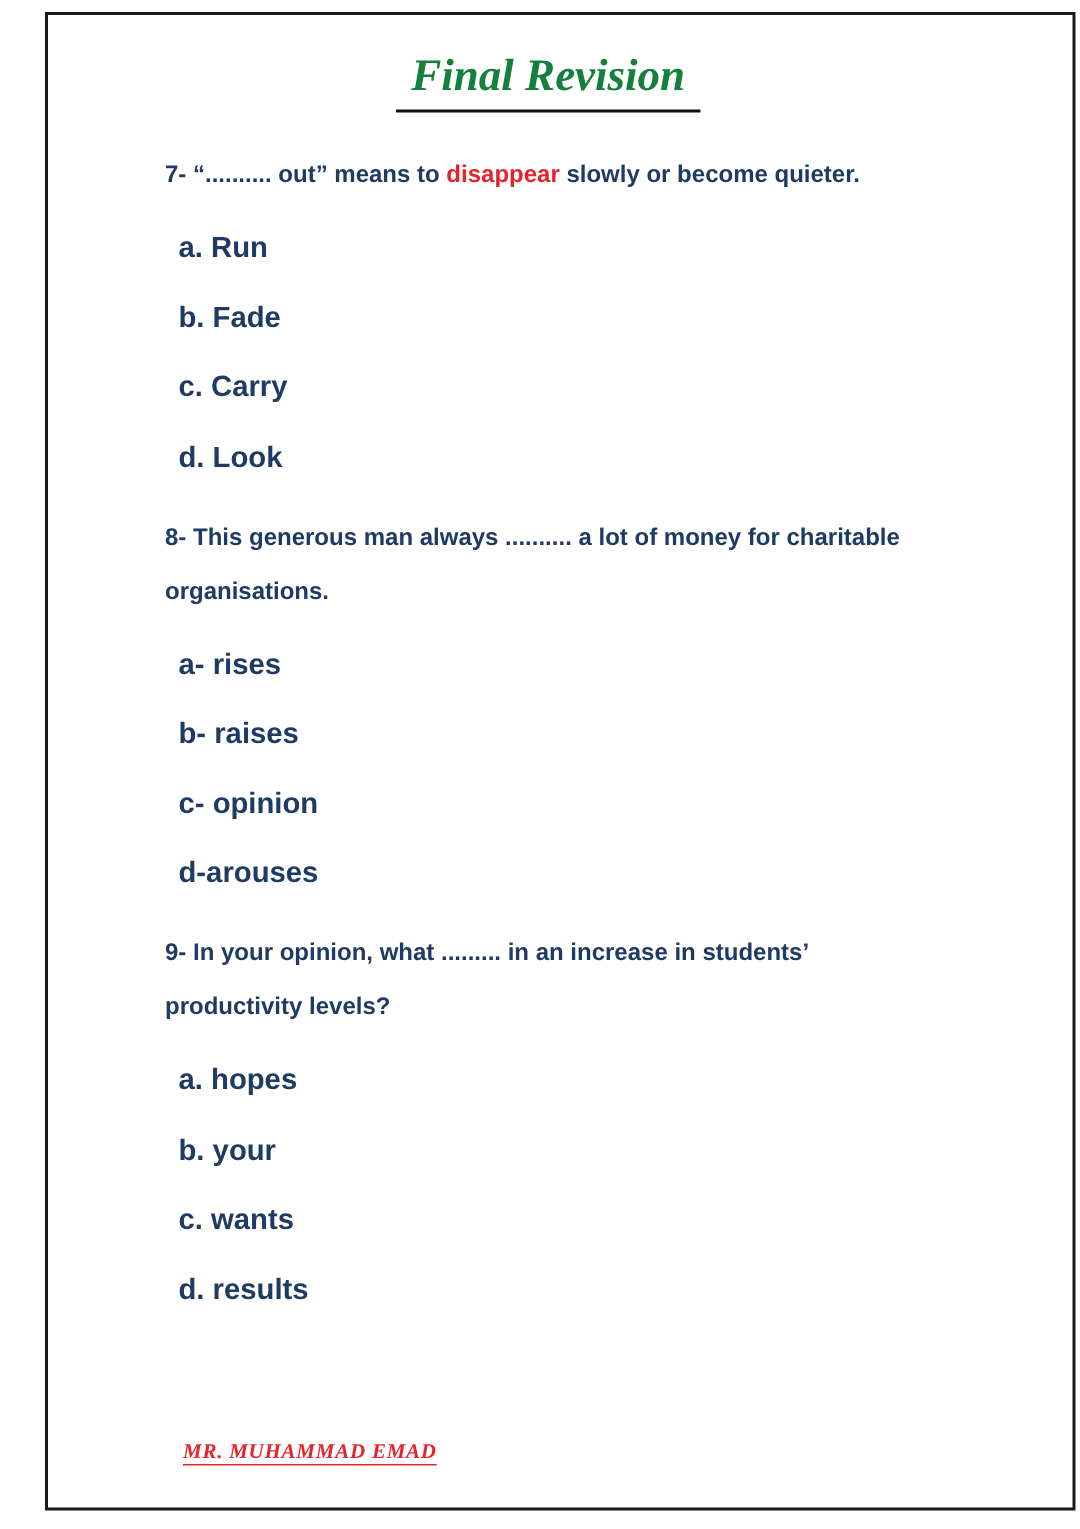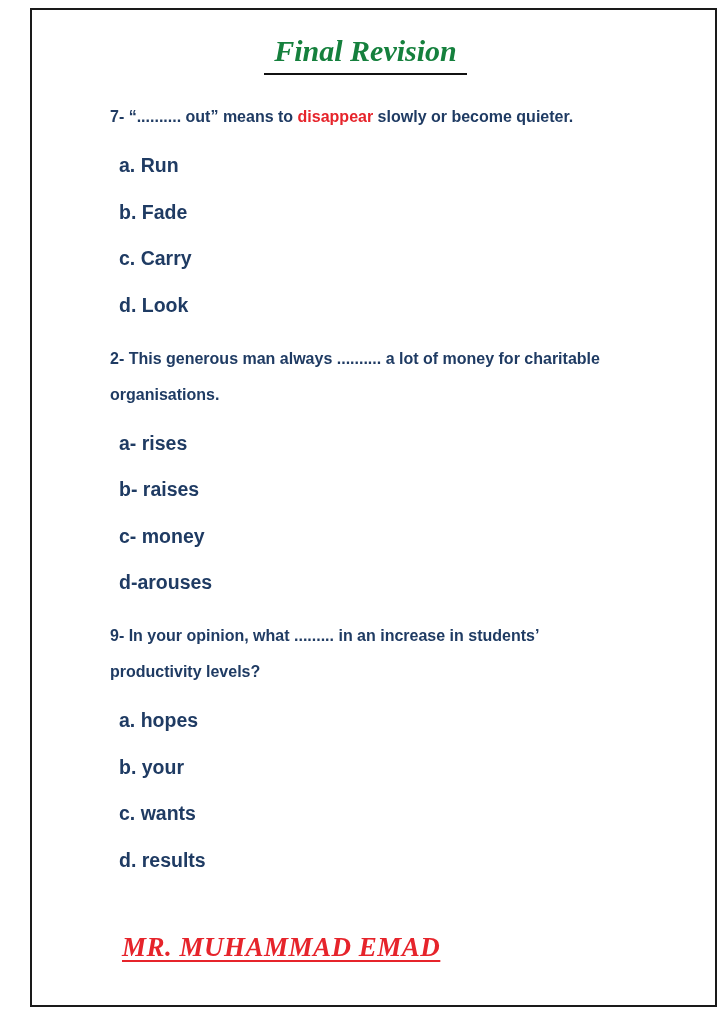--- a/index.html
+++ b/index.html
@@ -54,25 +54,25 @@
   .option{
     color:var(--navy);
     font-weight:700;
     font-size:19.5px;
     line-height:24px;
     margin:0 0 22.5px 4px;
   }
   .footer-signature{
     position:absolute;
     left:122px;
-    bottom:56px;
+    bottom:42px;
     font-family:"Liberation Serif", serif;
     font-style:italic;
     font-weight:700;
-    font-size:27px;
+    font-size:14px;
     letter-spacing:0.5px;
     color:var(--red);
     text-decoration:underline;
     text-underline-offset:4px;
   }
 </style>
 </head>
 <body>
 
 <div class="page-border"></div>
@@ -84,25 +84,25 @@
   </div>
 
   <p class="question"><span>7- “.......... out” means to </span><span class="red">disappear</span><span> slowly or become quieter.</span></p>
   <ul class="options">
     <li class="option">a. Run</li>
     <li class="option">b. Fade</li>
     <li class="option">c. Carry</li>
     <li class="option">d. Look</li>
   </ul>
 
-  <p class="question"><span>2- This generous man always .......... a lot of money for charitable organisations.</span></p>
+  <p class="question"><span>8- This generous man always .......... a lot of money for charitable organisations.</span></p>
   <ul class="options">
     <li class="option">a- rises</li>
     <li class="option">b- raises</li>
-    <li class="option">c- money</li>
+    <li class="option">c- opinion</li>
     <li class="option">d-arouses</li>
   </ul>
 
   <p class="question"><span>9- In your opinion, what ......... in an increase in students’ productivity levels?</span></p>
   <ul class="options">
     <li class="option">a. hopes</li>
     <li class="option">b. your</li>
     <li class="option">c. wants</li>
     <li class="option">d. results</li>
   </ul>

